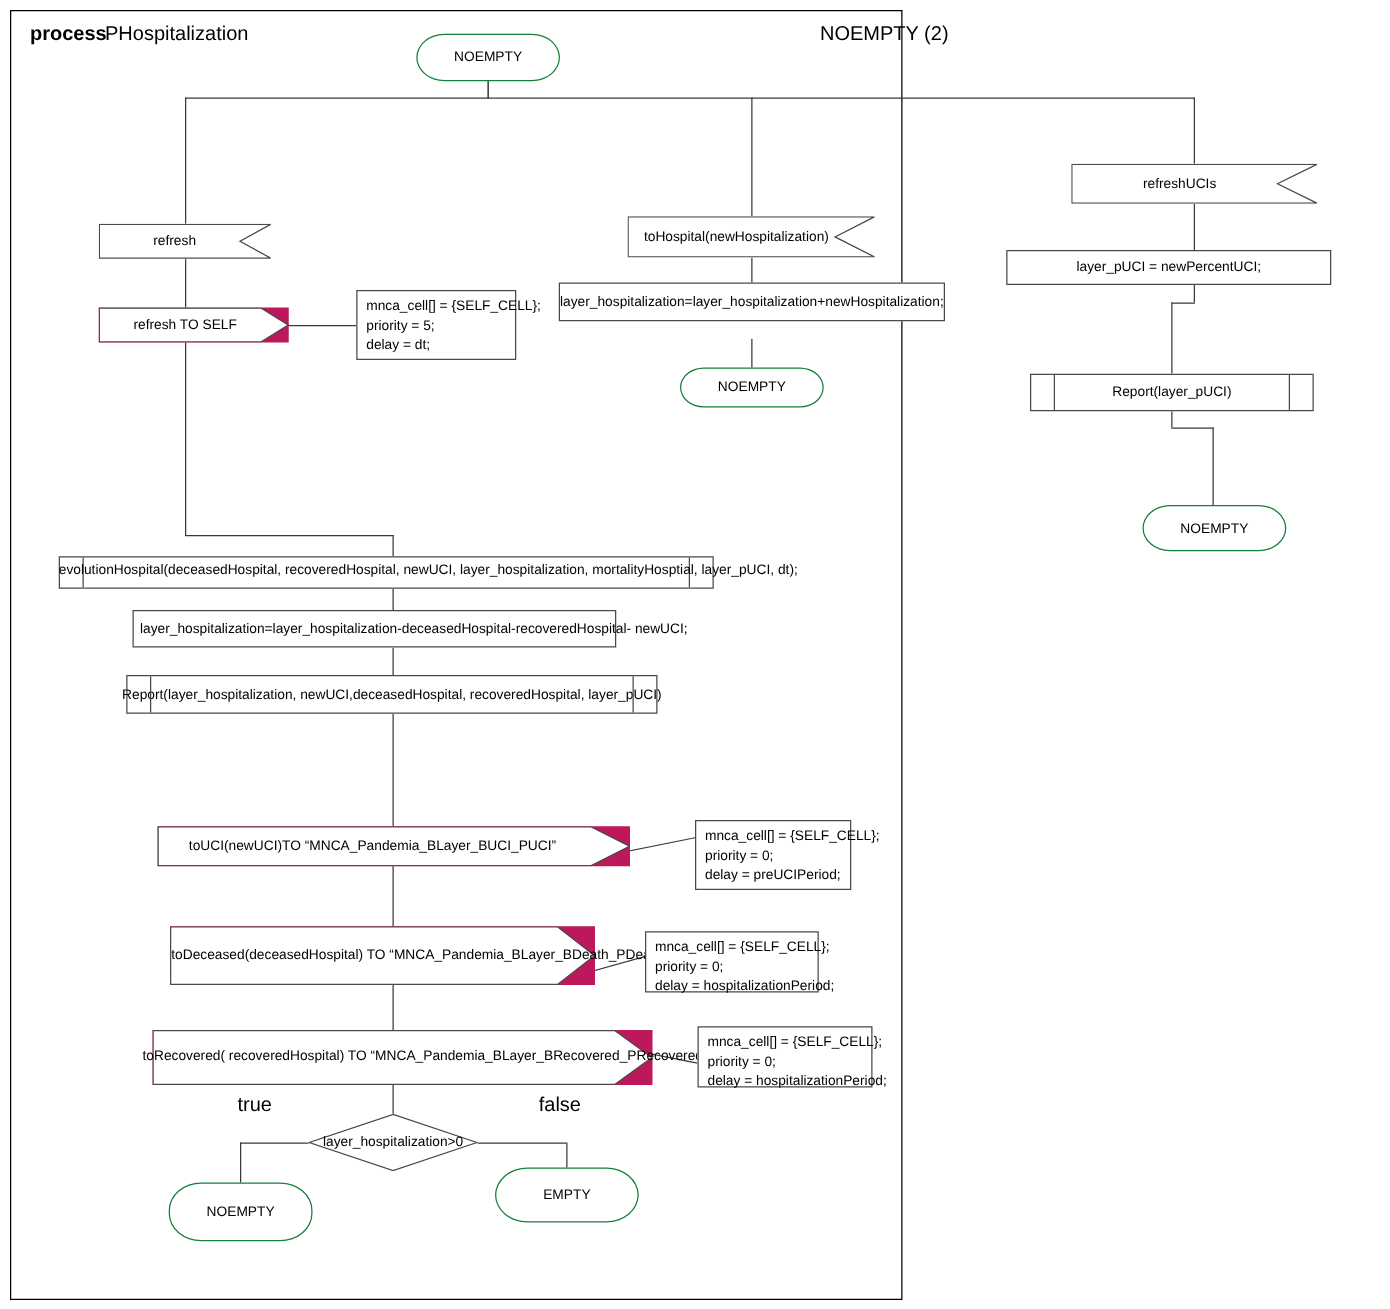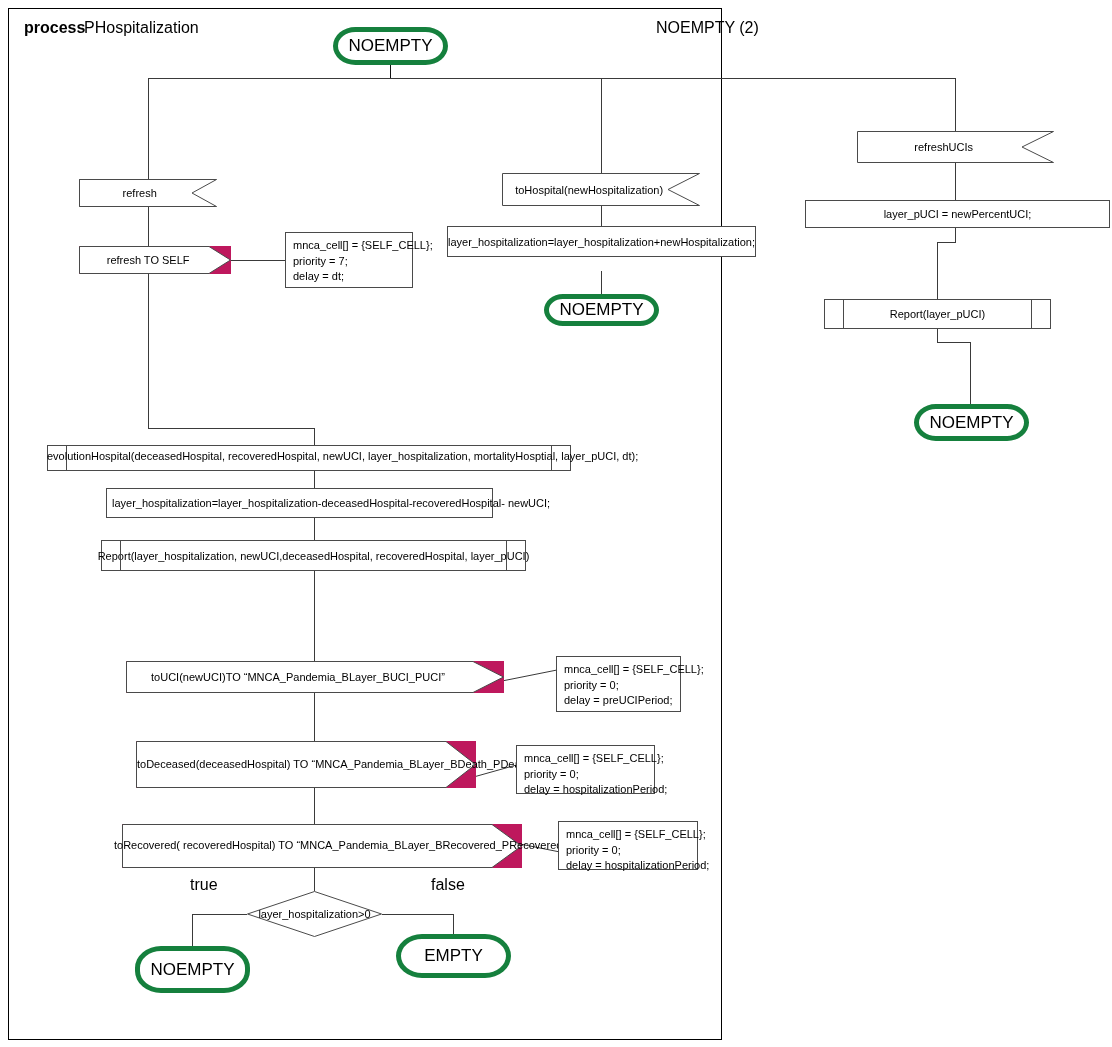--- a/index.html
+++ b/index.html
@@ -45,27 +45,27 @@
     position: absolute;
     width: 0;
     border-left: 1px solid #3a3a3a;
   }
   .v-line.thick { border-left-color: #111; }
 
   
   .terminator {
     position: absolute;
     box-sizing: border-box;
-    border: 5px solid #15803d;
+    border: 1px solid #15803d;
     border-radius: 26px / 22px;
     background: #ffffff;
     display: flex;
     align-items: center;
     justify-content: center;
-    font-size: 17px;
+    font-size: 11px;
     color: #000;
     white-space: nowrap;
   }
 
   
   .proc {
     position: absolute;
     box-sizing: border-box;
     border: 1px solid #4a4a4a;
     background: #ffffff;
@@ -282,21 +282,21 @@
 
   <div class="send" style="left:79px; top:246px; width:152px; height:28px;">
     <svg class="outline" width="152" height="28" viewBox="0 0 152 28" preserveAspectRatio="none">
       <polygon points="0.5,0.5 130,0.5 151.5,14 130,27.5 0.5,27.5" fill="#ffffff" stroke="#4a4a4a" stroke-width="1"></polygon>
     </svg>
     <div class="txt">refresh TO SELF</div>
   </div>
 
   <div class="note" style="left:285px; top:232px; width:128px; height:56px;">
     <div>mnca_cell[] = {SELF_CELL};</div>
-    <div>priority = 7;</div>
+    <div>priority = 5;</div>
     <div>delay = dt;</div>
   </div>
 
   <div class="recv" style="left:502px; top:173px; width:198px; height:33px;">
     <svg class="outline" width="198" height="33" viewBox="0 0 198 33" preserveAspectRatio="none">
       <polygon points="0.5,0.5 197.5,0.5 166,16.5 197.5,32.5 0.5,32.5" fill="#ffffff" stroke="#4a4a4a" stroke-width="1"></polygon>
     </svg>
     <div class="txt">toHospital(newHospitalization)</div>
   </div>
 
@@ -308,21 +308,21 @@
     <span>NOEMPTY</span>
   </div>
 
   <div class="recv" style="left:857px; top:131px; width:197px; height:32px;">
     <svg class="outline" width="197" height="32" viewBox="0 0 197 32" preserveAspectRatio="none">
       <polygon points="0.5,0.5 196.5,0.5 165,16 196.5,31.5 0.5,31.5" fill="#ffffff" stroke="#4a4a4a" stroke-width="1"></polygon>
     </svg>
     <div class="txt">refreshUCIs</div>
   </div>
 
-  <div class="proc" style="left:805px; top:200px; width:305px; height:28px;">
+  <div class="proc" style="left:805px; top:200px; width:260px; height:28px;">
     <span>layer_pUCI = newPercentUCI;</span>
   </div>
 
   <div class="predef" style="left:824px; top:299px; width:227px; height:30px;">
     <span>Report(layer_pUCI)</span>
   </div>
 
   <div class="terminator" style="left:914px; top:404px; width:115px; height:37px;">
     <span>NOEMPTY</span>
   </div>

